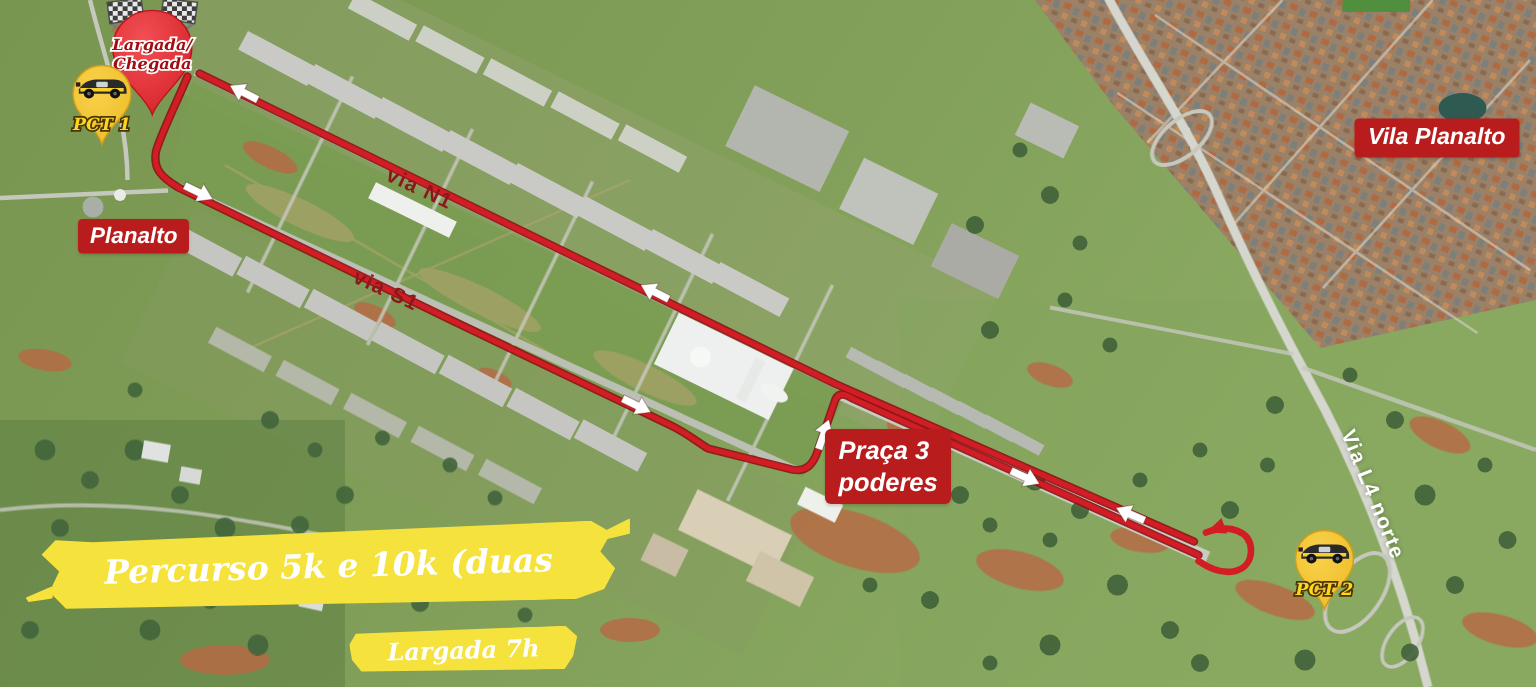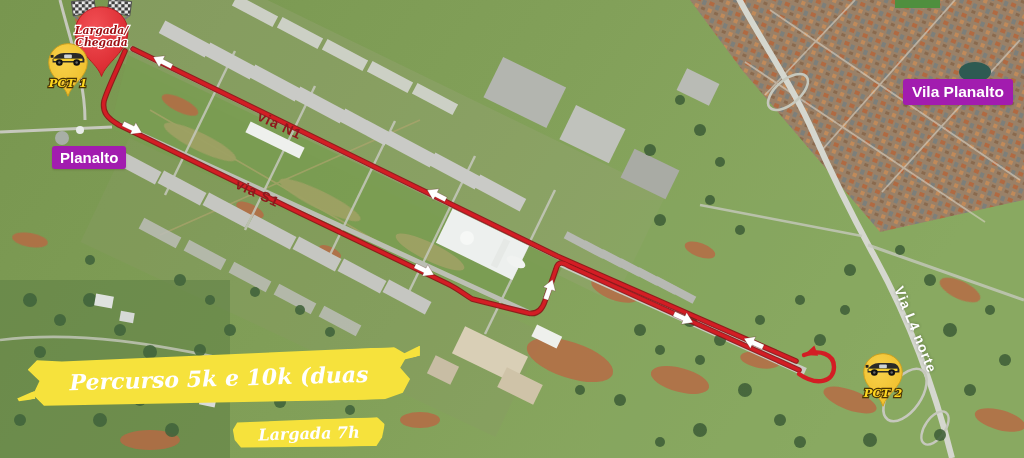--- a/index.html
+++ b/index.html
@@ -1,20 +1,20 @@
 <!DOCTYPE html>
 <html><head>
 <meta charset="utf-8">
 <style>
   html,body{margin:0;padding:0;background:#222;}
   .stage{position:relative;width:1024px;height:458px;overflow:hidden;background:#7e9c58;
          font-family:"Liberation Sans",sans-serif;}
   .stage svg.map{position:absolute;left:0;top:0;}
-  .place-label{position:absolute;background:#a21caf;color:#fff;border-radius:3px;
-               font-weight:bold;box-shadow:0 1px 2px rgba(40,20,0,.18);}
+  .place-label{position:absolute;background:#b91c1c;color:#fff;border-radius:3px;
+               font-weight:bold;box-shadow:0 1px 2px rgba(40,20,0,.18);font-style:italic;}
   .lbl-catedral{left:52px;top:146px;font-size:15px;padding:3px 8px;}
   .lbl-vila{left:903px;top:79px;font-size:15.5px;padding:4px 9px;}
   .lbl-praca{left:550px;top:286px;font-size:17px;line-height:21px;padding:4px 9px;border-radius:4px;}
   .road-label{position:absolute;color:#8d181c;font-weight:bold;font-size:14px;letter-spacing:1px;
               transform-origin:0 0;}
   .lbl-n1{left:262px;top:108px;transform:rotate(25deg);}
   .lbl-s1{left:240px;top:176px;transform:rotate(25deg);}
   .lbl-l4{left:906px;top:284px;transform:rotate(68deg);color:#fff;font-size:14px;
           text-shadow:0 0 3px rgba(30,40,20,.45);}
   .pin{position:absolute;}
@@ -343,20 +343,24 @@
       <circle cx="9" cy="13" r="3.5" fill="#111"></circle>
         <circle cx="9" cy="13" r="1.3" fill="#666"></circle>
       <circle cx="27" cy="13" r="3.5" fill="#111"></circle>
         <circle cx="27" cy="13" r="1.3" fill="#666"></circle>
     </g>
     <text class="pin-yel" x="28" y="52" font-size="12">PCT 2</text>
   </svg>
 
   <div class="place-label lbl-catedral">Planalto</div>
   <div class="place-label lbl-vila">Vila Planalto</div>
+  <div class="place-label lbl-praca">
+    <div>Praça 3</div>
+    <div>poderes</div>
+  </div>
 
   <div class="road-label lbl-n1">via N1</div>
   <div class="road-label lbl-s1">via S1</div>
   <div class="road-label lbl-l4">Via L4 norte</div>
 
   <div class="banner banner-main">Percurso 5k e 10k (duas voltas)</div>
   <div class="brush-bit bit-a"></div>
   <div class="brush-bit bit-b"></div>
   <div class="banner banner-sub">Largada 7h</div>
 

